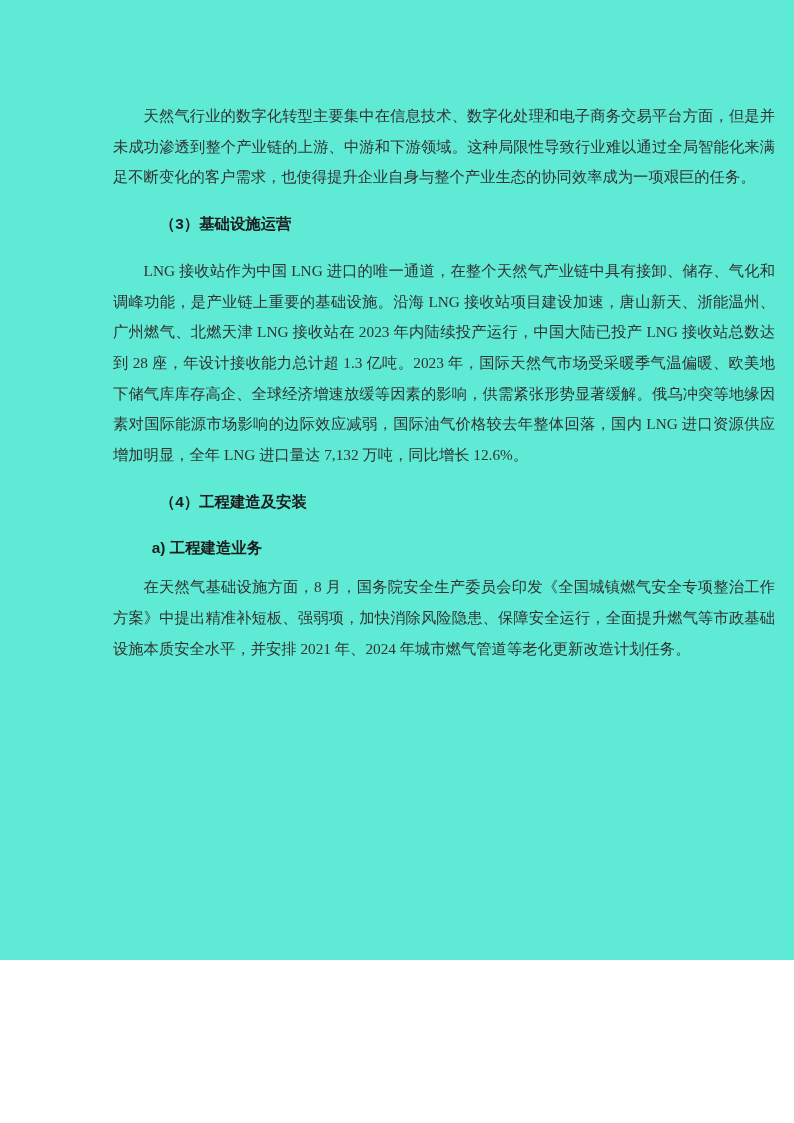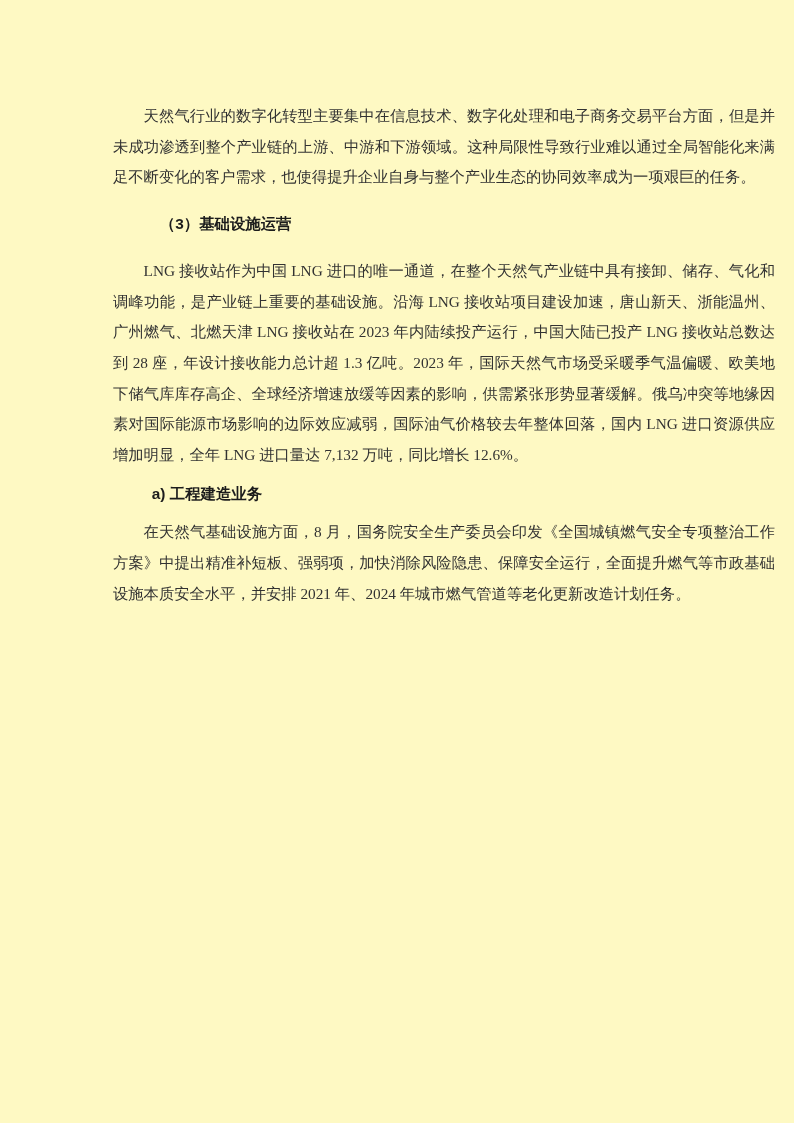--- a/index.html
+++ b/index.html
@@ -5,22 +5,22 @@
   html, body {
     margin: 0;
     padding: 0;
     background: #ffffff;
   }
   * { box-sizing: border-box; }
 
   .page {
     position: relative;
     width: 794px;
-    height: 1123px;
-    background: #fef9c3;
+    height: 960px;
+    background: #5eead4;
     overflow: hidden;
     font-family: "Liberation Serif", serif;
   }
 
   .page-body {
     position: absolute;
     left: 113px;
     top: 101px;
     width: 662px;
   }
@@ -66,20 +66,21 @@
   <div class="page-body">
 
     <p class="para">天然气行业的数字化转型主要集中在信息技术、数字化处理和电子商务交易平台方面，但是并未成功渗透到整个产业链的上游、中游和下游领域。这种局限性导致行业难以通过全局智能化来满足不断变化的客户需求，也使得提升企业自身与整个产业生态的协同效率成为一项艰巨的任务。</p>
 
     <h3 class="heading">（3）基础设施运营</h3>
 
 
     <p class="para">LNG 接收站作为中国 LNG 进口的唯一通道，在整个天然气产业链中具有接卸、储存、气化和调峰功能，是产业链上重要的基础设施。沿海 LNG 接收站项目建设加速，唐山新天、浙能温州、广州燃气、北燃天津 LNG 接收站在 2023 年内陆续投产运行，中国大陆已投产 LNG 接收站总数达到 28 座，年设计接收能力总计超 1.3 亿吨。2023 年，国际天然气市场受采暖季气温偏暖、欧美地下储气库库存高企、全球经济增速放缓等因素的影响，供需紧张形势显著缓解。俄乌冲突等地缘因素对国际能源市场影响的边际效应减弱，国际油气价格较去年整体回落，国内 LNG 进口资源供应增加明显，全年 LNG 进口量达 7,132 万吨，同比增长 12.6%。</p>
 
 
+    <h3 class="heading">（4）工程建造及安装</h3>
 
     <h4 class="subheading">a) 工程建造业务</h4>
 
     <p class="para">在天然气基础设施方面，8 月，国务院安全生产委员会印发《全国城镇燃气安全专项整治工作方案》中提出精准补短板、强弱项，加快消除风险隐患、保障安全运行，全面提升燃气等市政基础设施本质安全水平，并安排 2021 年、2024 年城市燃气管道等老化更新改造计划任务。</p>
 
 
   </div>
 </div>
 
 </body></html>

